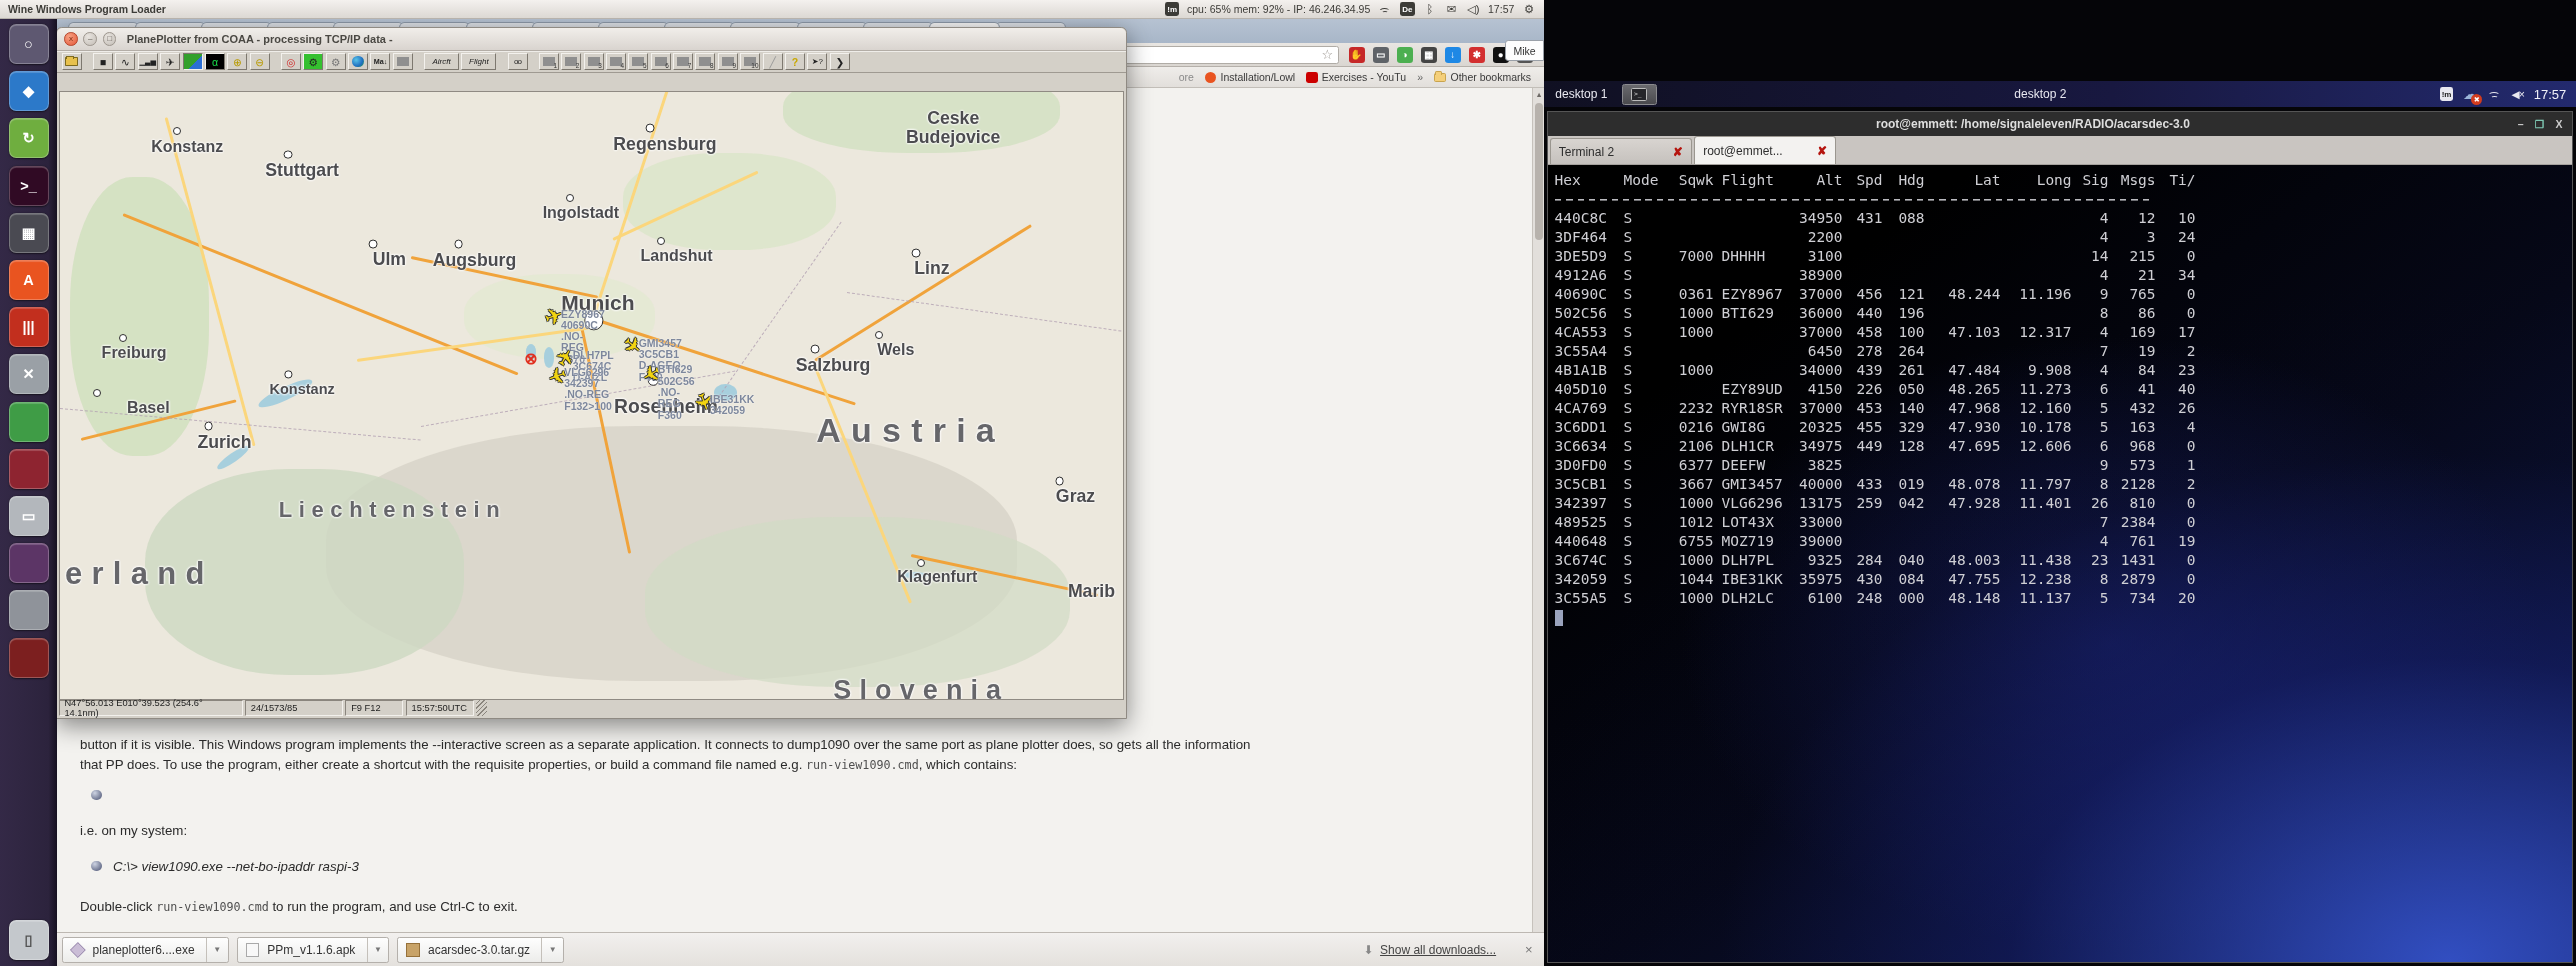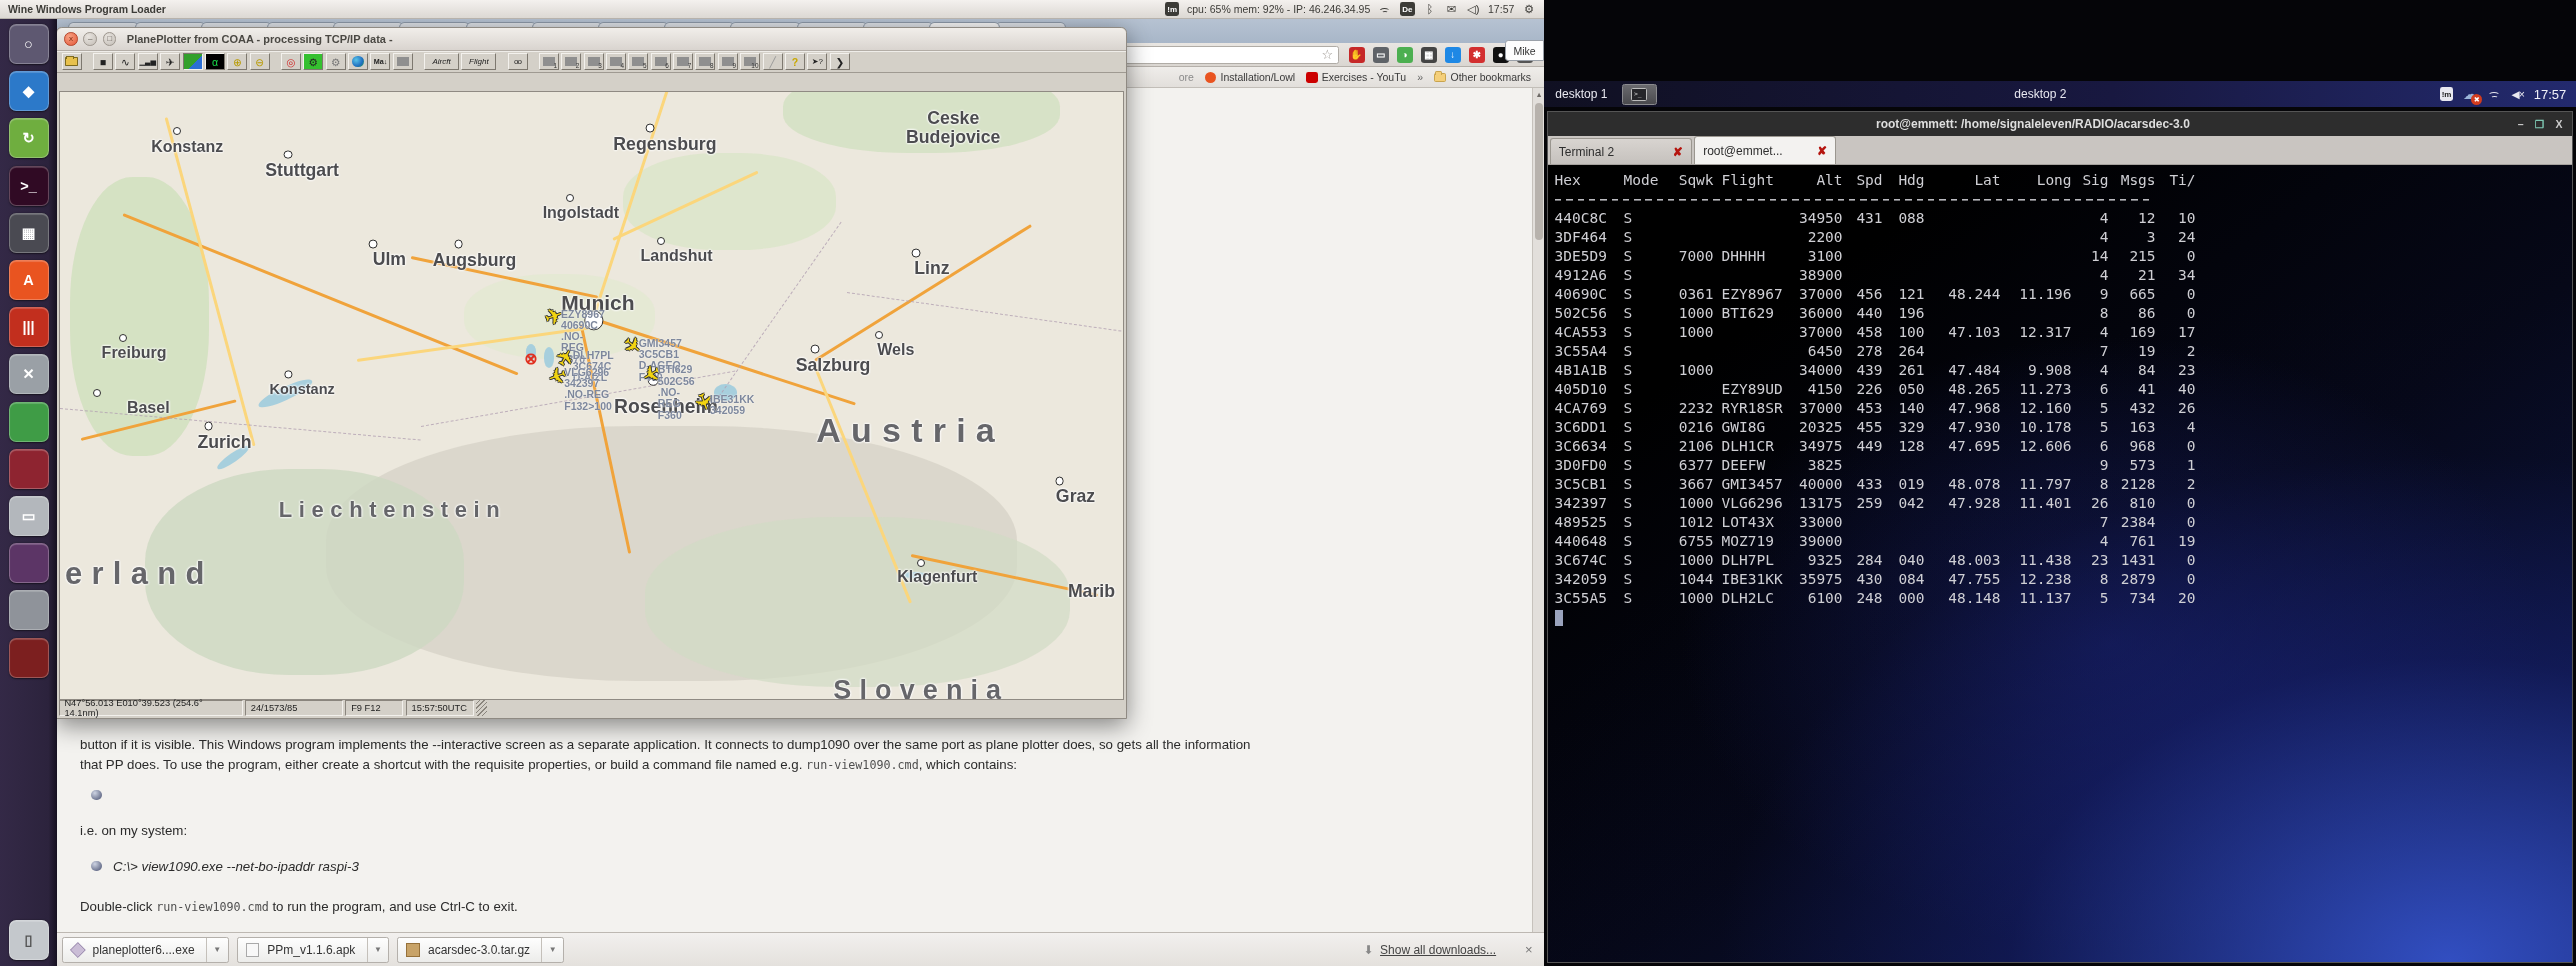--- a/index.html
+++ b/index.html
@@ -828,21 +828,21 @@
               <span>40690C</span>
               <span>S</span>
               <span>0361</span>
               <span>EZY8967</span>
               <span>37000</span>
               <span>456</span>
               <span>121</span>
               <span>48.244</span>
               <span>11.196</span>
               <span>9</span>
-              <span>665</span>
+              <span>765</span>
               <span>0</span>
             </div>
 
             <div class="trow">
               <span>502C56</span>
               <span>S</span>
               <span>1000</span>
               <span>BTI629</span>
               <span>36000</span>
               <span>440</span>

